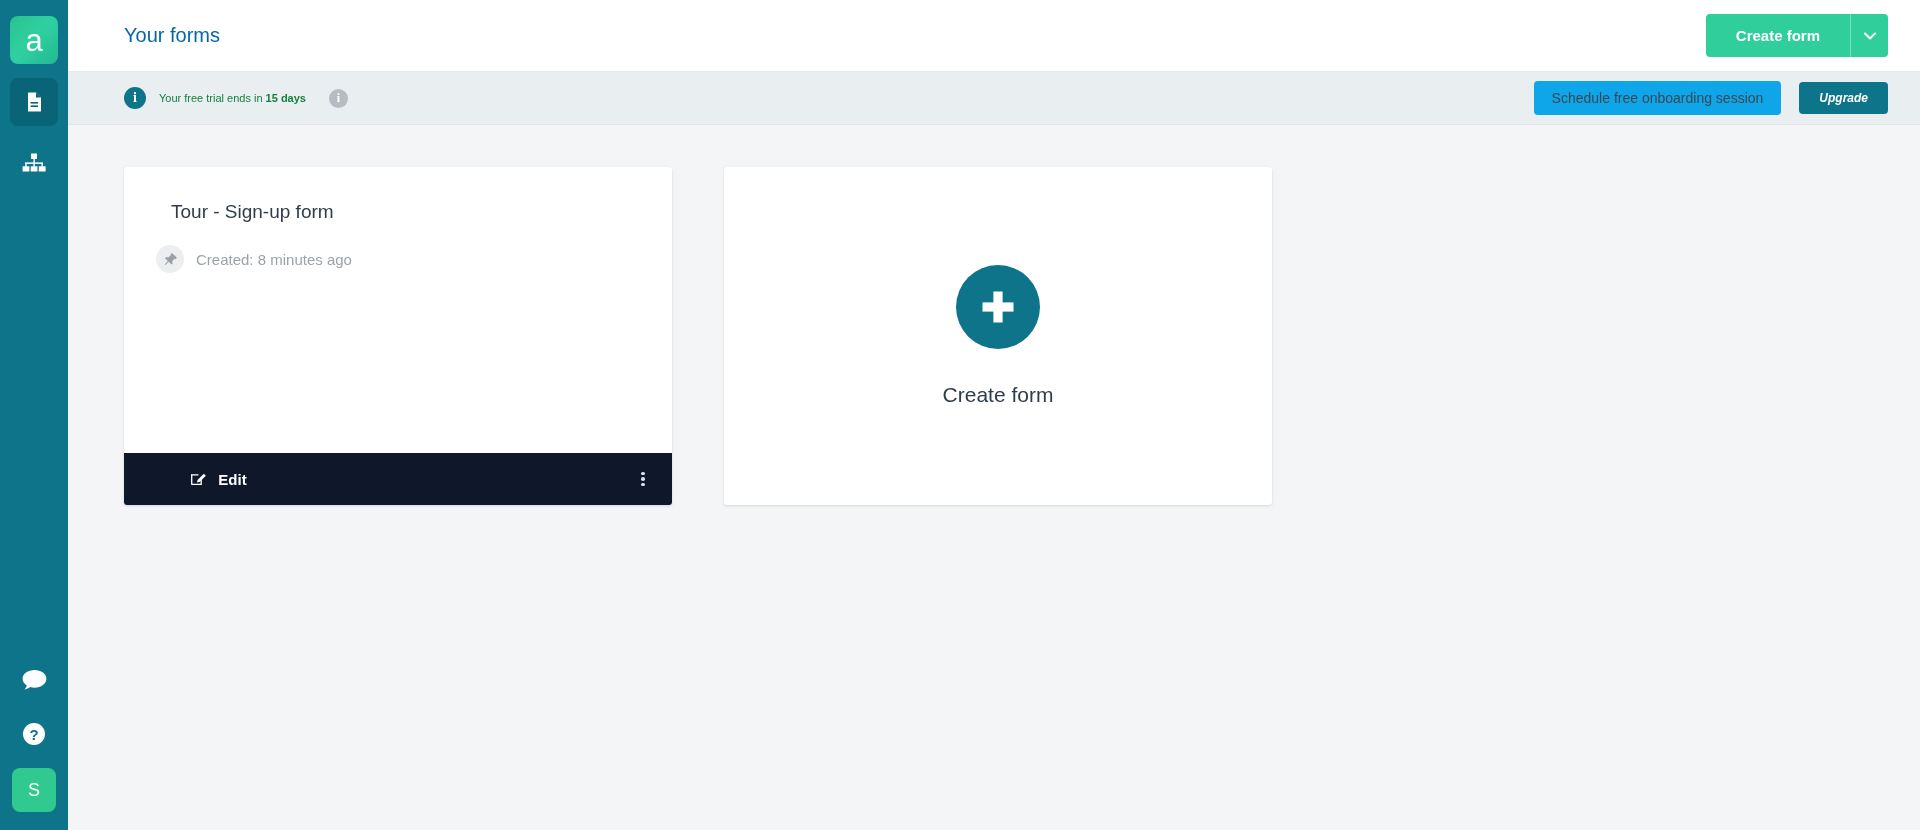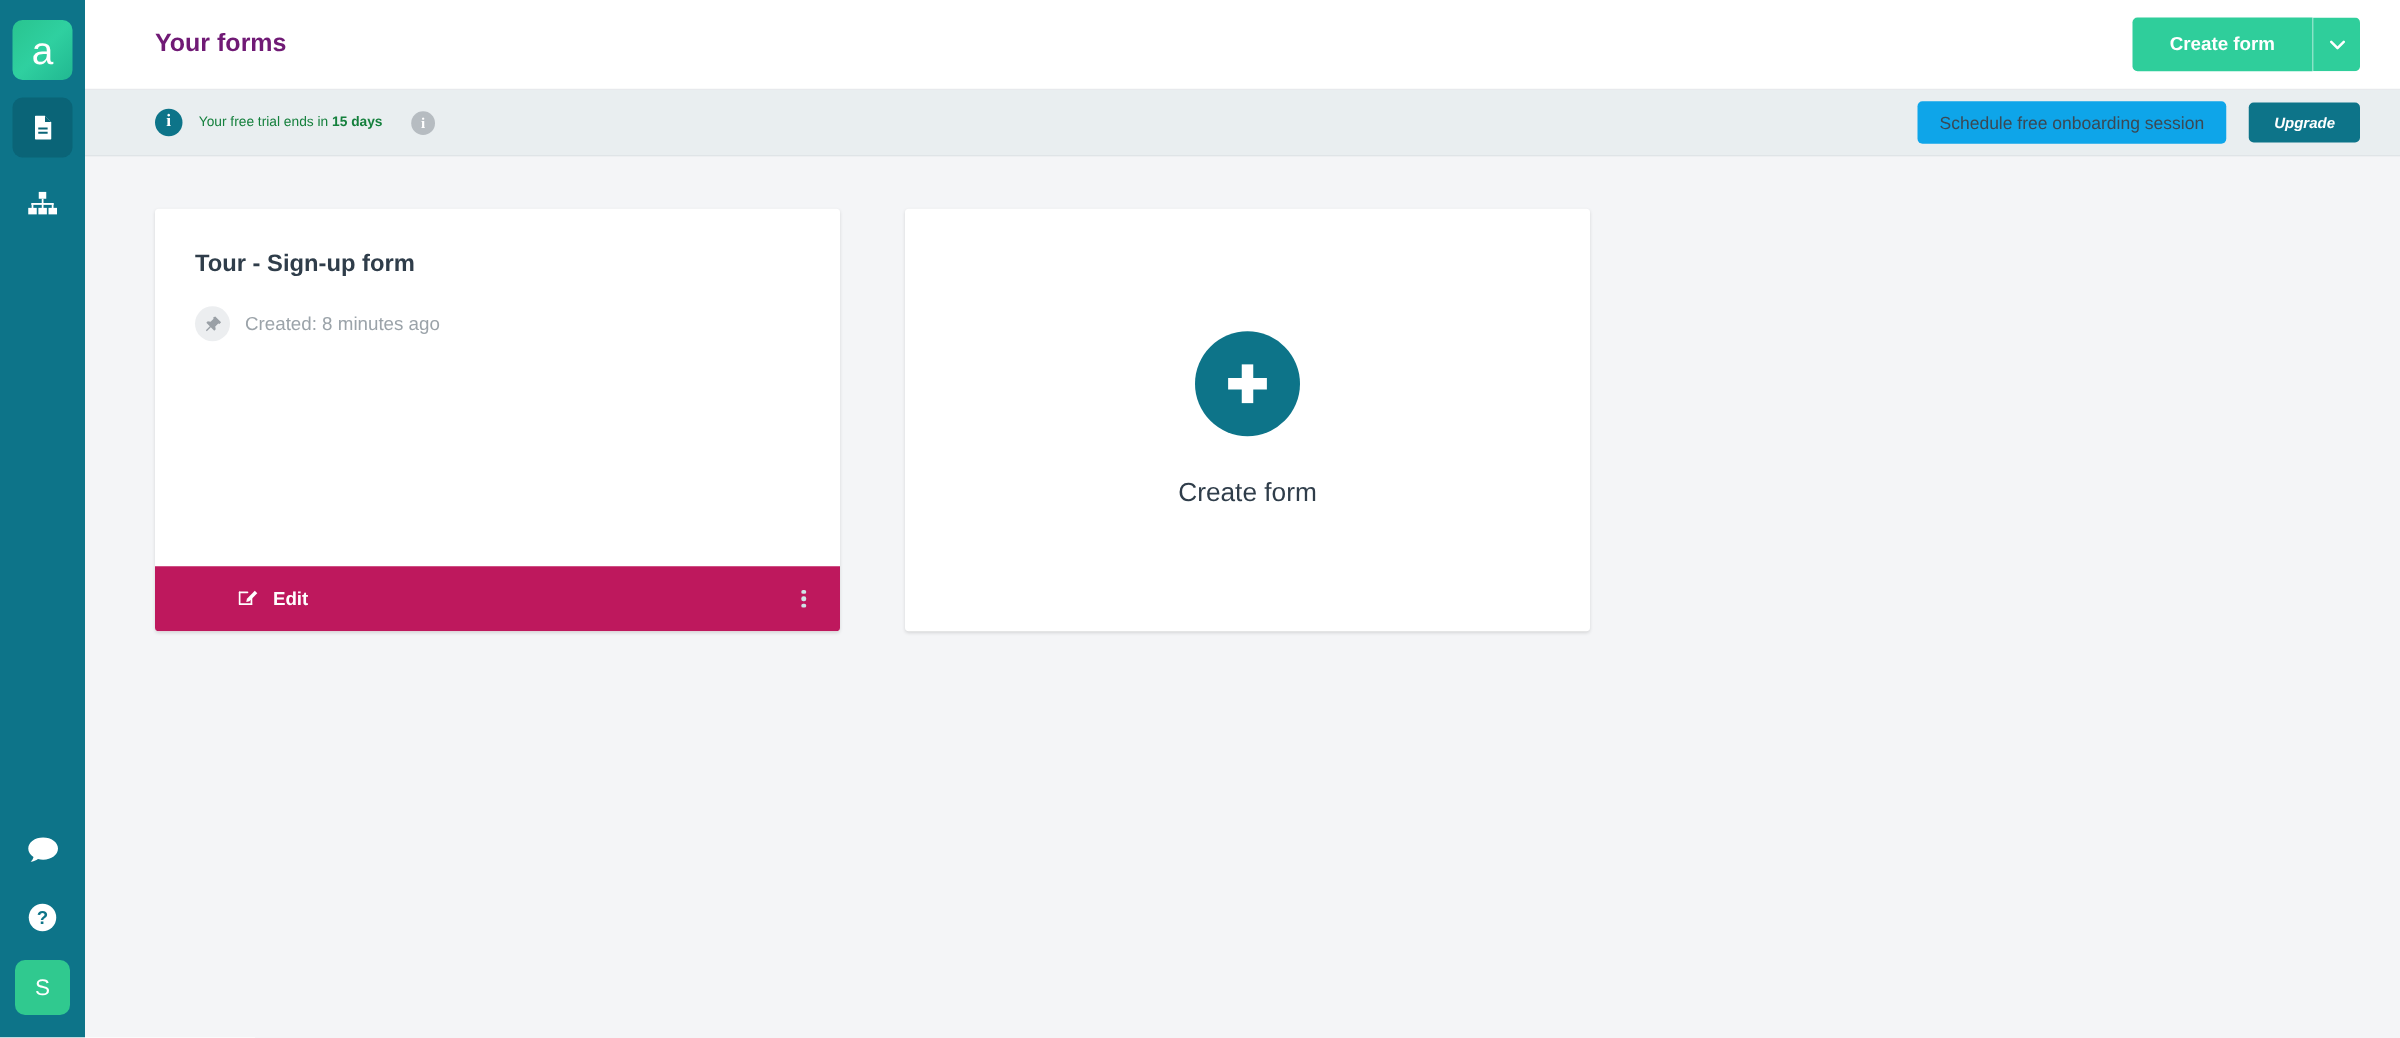--- a/index.html
+++ b/index.html
@@ -87,22 +87,22 @@
     min-height: 72px;
     background: #ffffff;
     border-bottom: 1px solid #e7e9ec;
     display: flex;
     align-items: center;
     justify-content: space-between;
     padding: 0 32px 0 56px;
   }
   .page-title {
     font-size: 20px;
-    color: #701a75;
-    font-weight: 700;
+    color: #0369a1;
+    font-weight: 400;
   }
   .create-split {
     display: flex;
     align-items: stretch;
     height: 43px;
   }
   .btn-create {
     background: #2fce9b;
     color: #ffffff;
     border: none;
@@ -202,22 +202,23 @@
     flex-direction: column;
     overflow: hidden;
   }
   .form-card-body {
     padding: 34px 32px 24px 32px;
     height: 286px;
   }
   .form-card-title {
     font-size: 19px;
     color: #2f3d4a;
-    font-weight: 700;
+    font-weight: 400;
     margin-bottom: 22px;
+    margin-left: 15px;
   }
   .meta-row {
     display: flex;
     align-items: center;
     gap: 12px;
     margin-bottom: 12px;
   }
   .meta-icon {
     width: 28px; height: 28px;
     border-radius: 50%;
@@ -225,21 +226,21 @@
     display: flex; align-items: center; justify-content: center;
     flex: 0 0 auto;
   }
   .meta-icon.green { background: #5fd7a6; }
   .meta-text {
     font-size: 15px;
     color: #9ba3a9;
   }
   .form-card-footer {
     height: 52px;
-    background: #be185d;
+    background: #0f172a;
     display: flex;
     align-items: center;
     color: #ffffff;
   }
   .footer-btn {
     display: flex;
     align-items: center;
     justify-content: center;
     gap: 11px;
     color: #ffffff;

